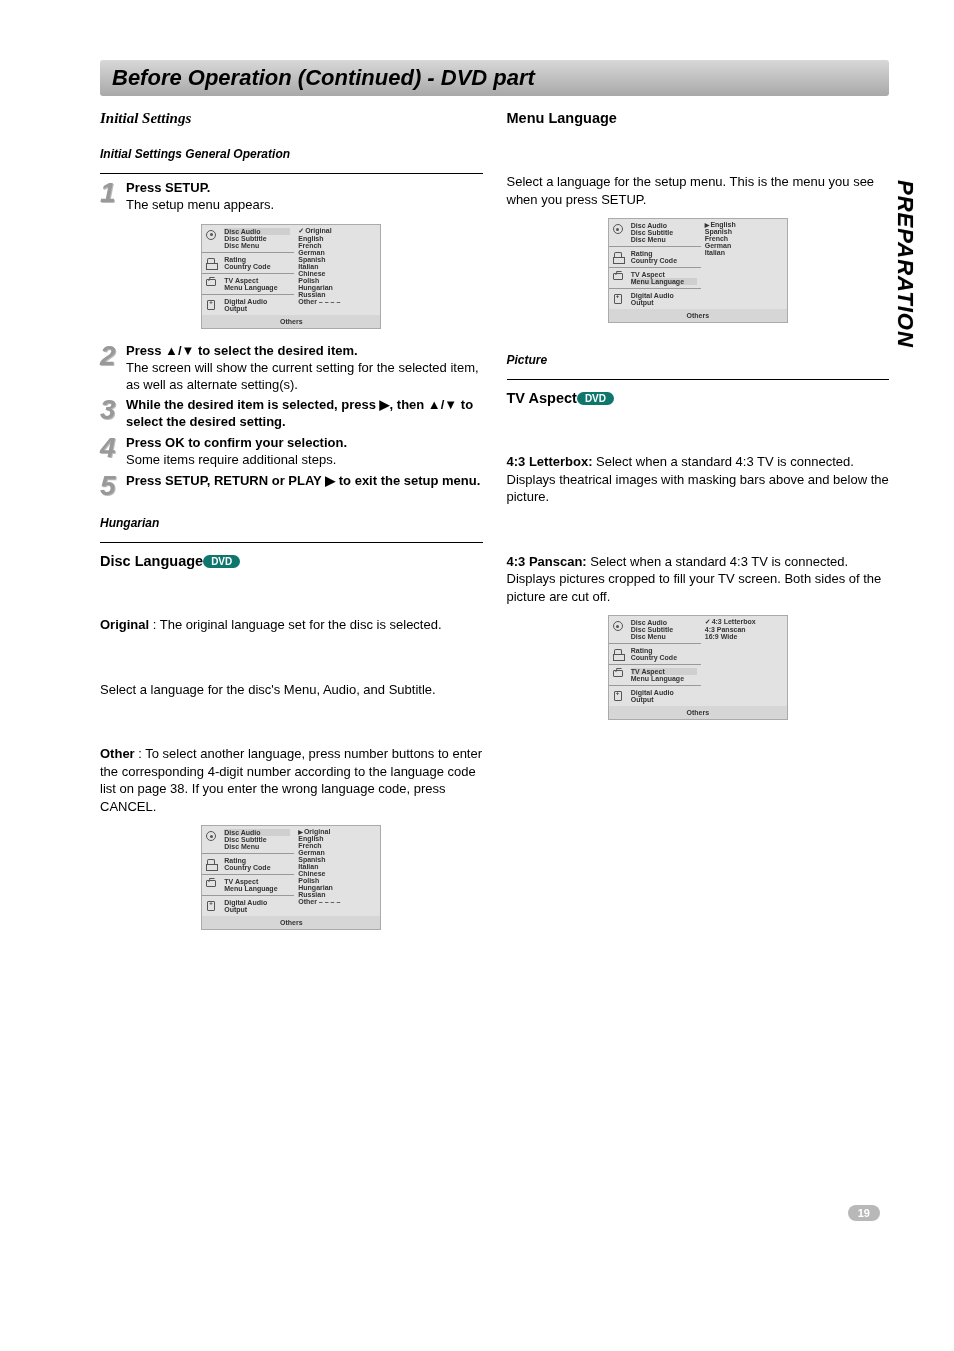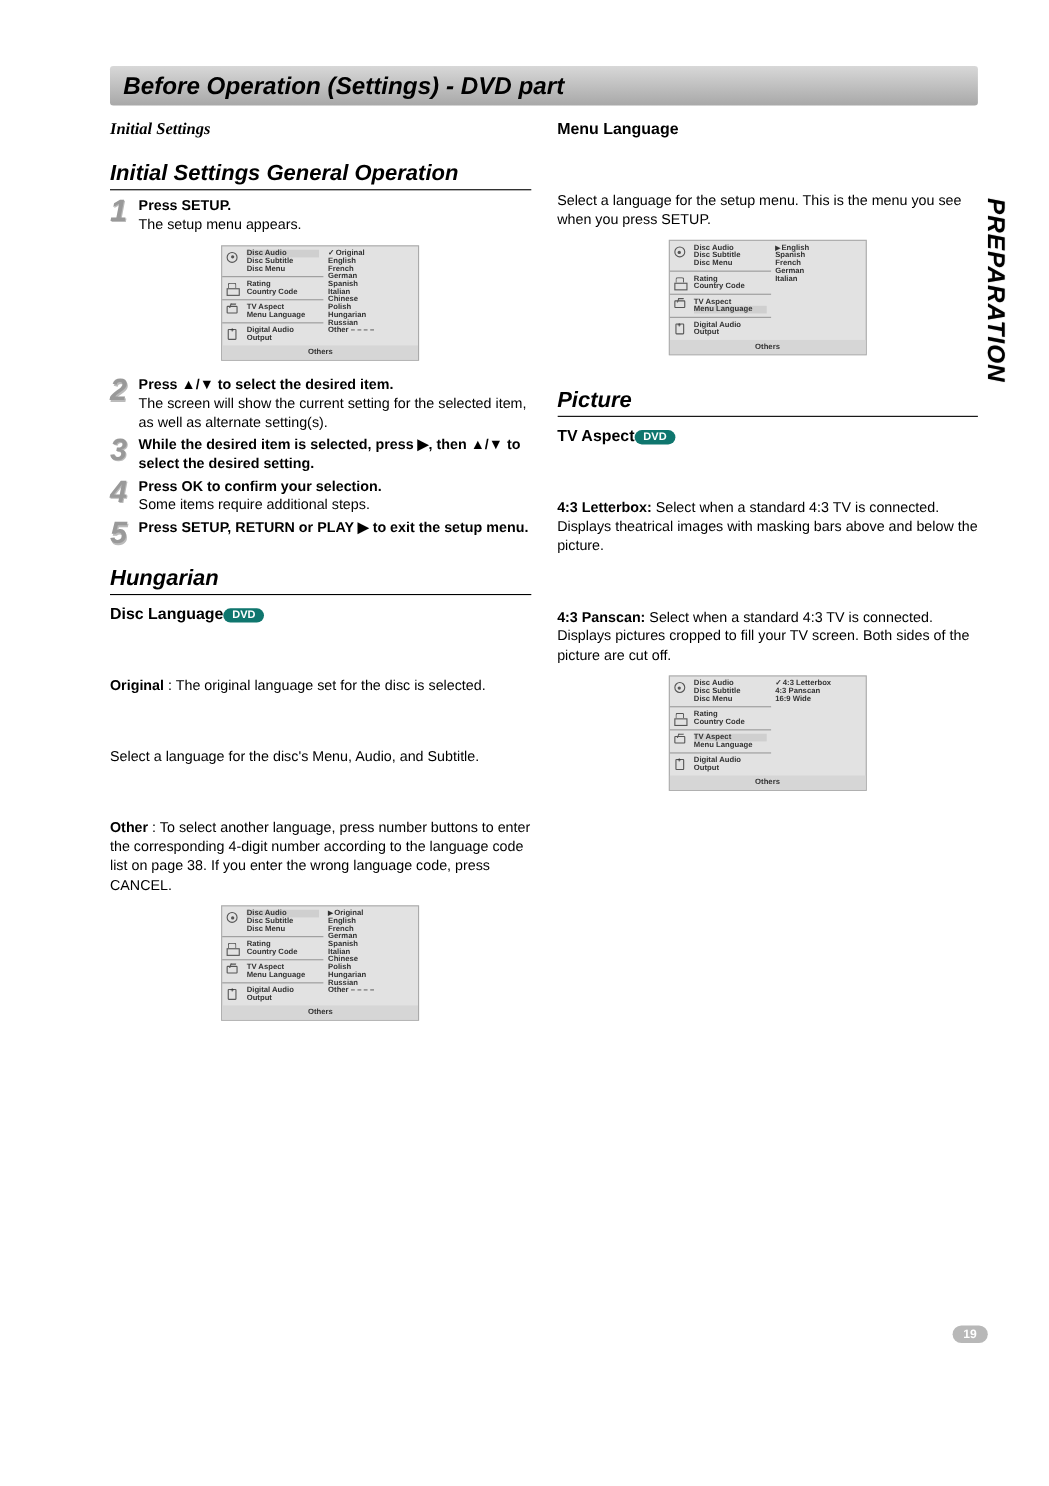--- a/index.html
+++ b/index.html
@@ -47,25 +47,25 @@
     font-weight: bold;
     font-style: italic;
     margin-bottom: 20px;
     font-family: Liberation Serif, serif;
   }
   p.intro {
     font-size: 13.5px;
     margin-bottom: 14px;
   }
   h3.sub-heading {
-    font-size: 20px;
+    font-size: 12px;
     font-weight: bold;
     font-style: italic;
     border-bottom: 1.5px solid #000;
-    padding-bottom: 2px;
+    padding-bottom: 12px;
     margin-bottom: 6px;
     margin-top: 12px;
     display: block;
   }
   .step {
     display: flex;
     align-items: flex-start;
     margin-bottom: 4px;
   }
   .step .num {
@@ -195,37 +195,37 @@
   }
   p.body-text {
     font-size: 13px;
     line-height: 1.35;
     margin-bottom: 6px;
     margin-top: 47px;
   }
   .defterm { font-weight: bold; }
   .page-num {
     position: absolute;
-    right: 56px;
+    right: 74px;
     bottom: 130px;
     background: #b8b8b8;
     color: #fff;
     font-weight: bold;
     font-size: 11px;
     padding: 2px 10px;
     border-radius: 10px;
   }
 </style>
 </head>
 <body>
 
 <div class="side-tab">PREPARATION</div>
 
 <div class="title-bar">
-  <h1>Before Operation (Settings) - DVD part</h1>
+  <h1>Before Operation (Continued) - DVD part</h1>
 </div>
 
 <div class="columns">
 
   <div class="col">
     <h2 class="section-heading">Initial Settings</h2>
 
     <h3 class="sub-heading">Initial Settings General Operation</h3>
 
     <div class="step">

